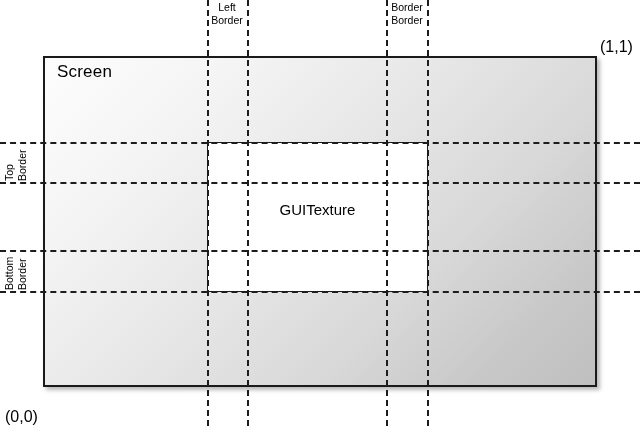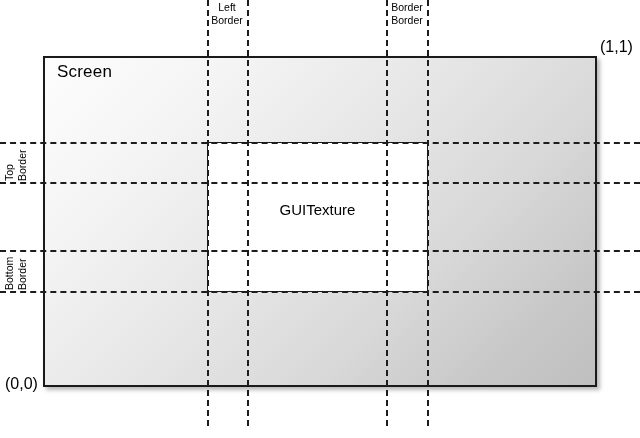--- a/index.html
+++ b/index.html
@@ -146,15 +146,15 @@
     <div>Top</div>
     <div>Border</div>
   </div>
 
   <div class="vlabel" style="left:3px; top:290px;">
     <div>Bottom</div>
     <div>Border</div>
   </div>
 
   <div class="coord" style="left:600px; top:38px;">(1,1)</div>
-  <div class="coord" style="left:5px; top:375px;">(0,0)</div>
+  <div class="coord" style="left:5px; top:408px;">(0,0)</div>
 
 </div>
 
 </body></html>

